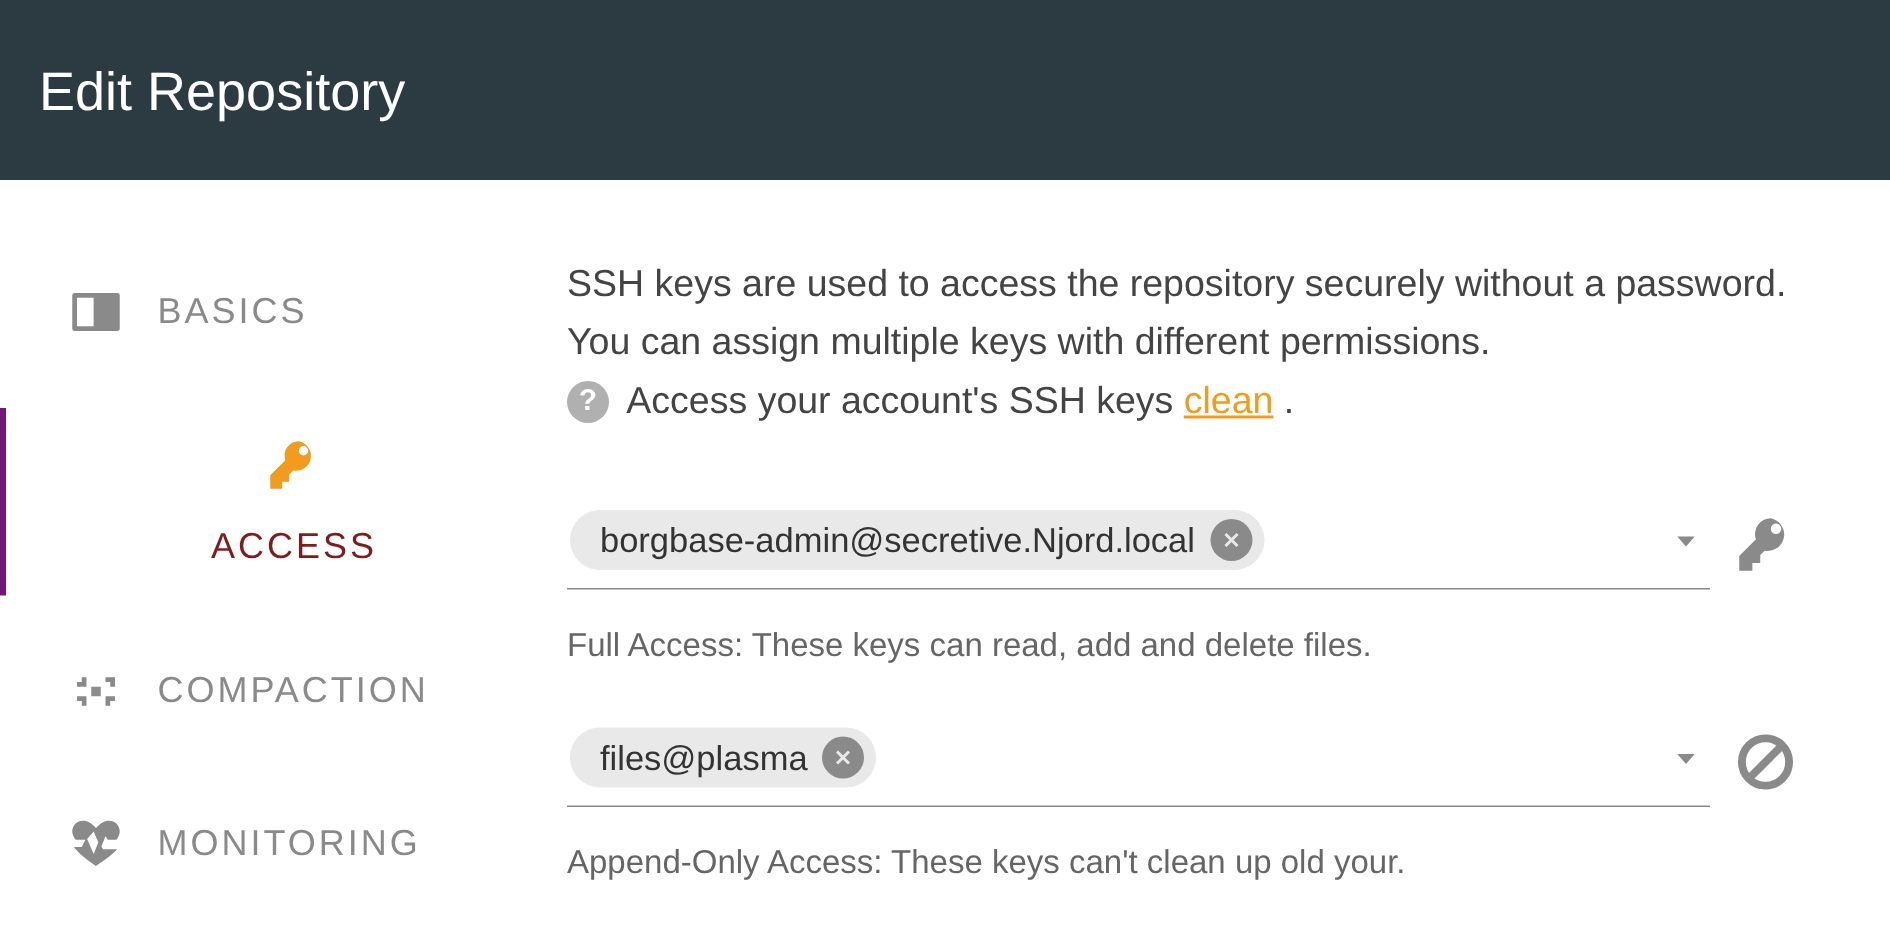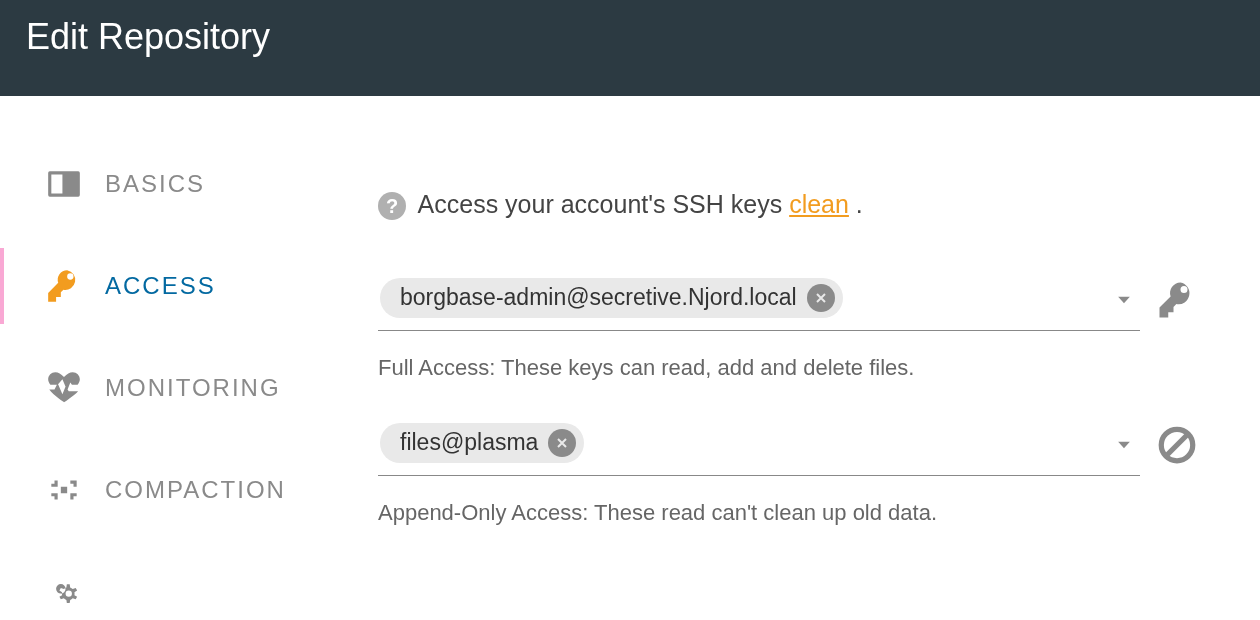--- a/index.html
+++ b/index.html
@@ -5,21 +5,21 @@
     * { box-sizing: border-box; margin: 0; padding: 0; }
     body {
       font-family: -apple-system, BlinkMacSystemFont, "Segoe UI", Helvetica, Arial, sans-serif;
       color: #424242;
       background: #fff;
       font-size: 24px;
     }
     .header {
       background: #2c3a42;
       color: #fff;
-      padding: 16px 26px 38px 26px;
+      padding: 40px 26px 38px 26px;
       font-size: 36px;
       font-weight: 400;
     }
     .layout {
       display: flex;
     }
     .sidebar {
       width: 348px;
       padding-top: 50px;
       flex-shrink: 0;
@@ -31,22 +31,23 @@
       padding: 18px 0 18px 40px;
       text-transform: uppercase;
       letter-spacing: 2px;
       font-size: 24px;
       color: #8a8a8a;
       cursor: pointer;
       border-left: 4px solid transparent;
       margin-bottom: 26px;
     }
     .sidebar-item.active {
-      color: #0369a1;
-      border-left: 4px solid #f9a8d4;
+      color: #7f1d1d;
+      border-left: 4px solid #701a75;
+      flex-direction: column;
     }
     .sidebar-item .icon { width: 40px; height: 40px; display:flex; align-items:center; justify-content:center; }
     .sidebar-item .icon svg { width: 38px; height: 38px; fill: #8a8a8a; }
     .sidebar-item.active .icon svg { fill: #f29c1f; }
 
     .content {
       padding: 50px 20px 40px 30px;
       flex: 1;
       max-width: 870px;
     }
@@ -134,49 +135,49 @@
         <svg viewBox="0 0 24 24">
             <path d="M14 2a6 6 0 0 0-5.65 8L2 16.35V22h5v-3h3v-3l1.65-1.65A6 6 0 1 0 14 2zm2 6a2 2 0 1 1 2-2 2 2 0 0 1-2 2z"></path>
           </svg>
       </span>
       <span>Access</span>
     </div>
 
     <div class="sidebar-item">
       <span class="icon">
         <svg viewBox="0 0 24 24">
+            <path d="M4 10h4V6H6v2H4zm12-4v2h2v2h2V6zM8 18v-4H4v2h2v2zm12-4h-4v4h2v-2h2zM10 10h4v4h-4z"></path>
+          </svg>
+      </span>
+      <span>Compaction</span>
+    </div>
+
+    <div class="sidebar-item">
+      <span class="icon">
+        <svg viewBox="0 0 24 24">
             <path d="M12 21s-6.7-4.35-9.3-8H6l2-4 3 7 2-5 2 3h5.9C18.7 16.65 12 21 12 21zM3.4 10C2.6 8.9 2 7.7 2 6.5 2 4 4 2 6.5 2 8.5 2 10 3 12 5c2-2 3.5-3 5.5-3C20 2 22 4 22 6.5c0 1.2-.6 2.4-1.4 3.5H17l-1-1.5-2 5-3-7L8 10z"></path>
           </svg>
       </span>
       <span>Monitoring</span>
     </div>
 
     <div class="sidebar-item">
       <span class="icon">
         <svg viewBox="0 0 24 24">
-            <path d="M4 10h4V6H6v2H4zm12-4v2h2v2h2V6zM8 18v-4H4v2h2v2zm12-4h-4v4h2v-2h2zM10 10h4v4h-4z"></path>
-          </svg>
-      </span>
-      <span>Compaction</span>
-    </div>
-
-    <div class="sidebar-item">
-      <span class="icon">
-        <svg viewBox="0 0 24 24">
             <path d="M10 13a3 3 0 1 1 0-6 3 3 0 0 1 0 6zm9.4 3.6.9-1.6-1.7-1a4.9 4.9 0 0 0 0-1.9l1.7-1-.9-1.6-1.9.6a5 5 0 0 0-1.6-1l-.3-2h-1.8l-.3 2a5 5 0 0 0-1.6 1l-1.9-.6-.9 1.6 1.7 1a4.9 4.9 0 0 0 0 1.9l-1.7 1 .9 1.6 1.9-.6a5 5 0 0 0 1.6 1l.3 2h1.8l.3-2a5 5 0 0 0 1.6-1zM15 15a2 2 0 1 1 0-4 2 2 0 0 1 0 4z"></path>
           </svg>
       </span>
     </div>
 
   </div>
 
   <div class="content">
 
     <p class="intro">
-      <br>
+      <span>SSH keys are used to access the repository securely without a password. You can assign multiple keys with different permissions.</span><br>
       <span class="qmark">?</span><span> Access your account's SSH keys </span><a href="#">clean</a><span> .</span>
     </p>
 
     <div class="key-row">
       <div class="key-input">
         <span class="chip">
           <span>borgbase-admin@secretive.Njord.local</span>
           <span class="x">
             <svg viewBox="0 0 24 24">
                 <path d="M18 6 6 18M6 6l12 12" stroke="#e9e9e9" stroke-width="3"></path>
@@ -215,16 +216,16 @@
             </svg>
         </span>
       </div>
       <span class="rowicon">
         <svg viewBox="0 0 24 24">
             <circle cx="12" cy="12" r="9" fill="none" stroke="#8a8a8a" stroke-width="3"></circle>
             <line x1="6" y1="18" x2="18" y2="6" stroke="#8a8a8a" stroke-width="3"></line>
           </svg>
       </span>
     </div>
-    <div class="helper">Append-Only Access: These read can't clean up old data.</div>
+    <div class="helper">Append-Only Access: These keys can't clean up old your.</div>
 
   </div>
 </div>
 
 </body></html>

